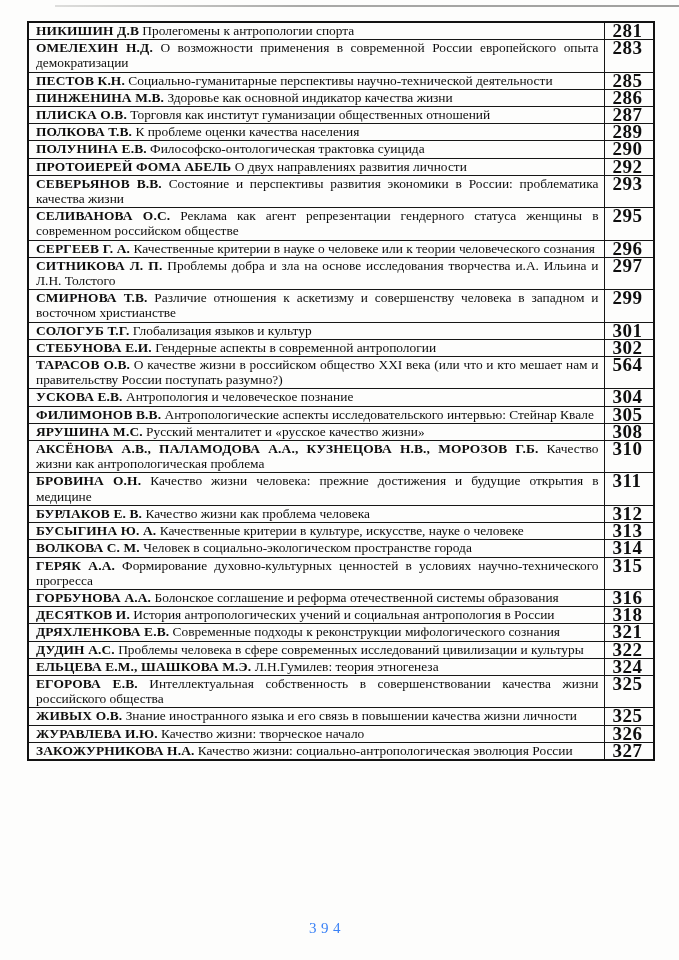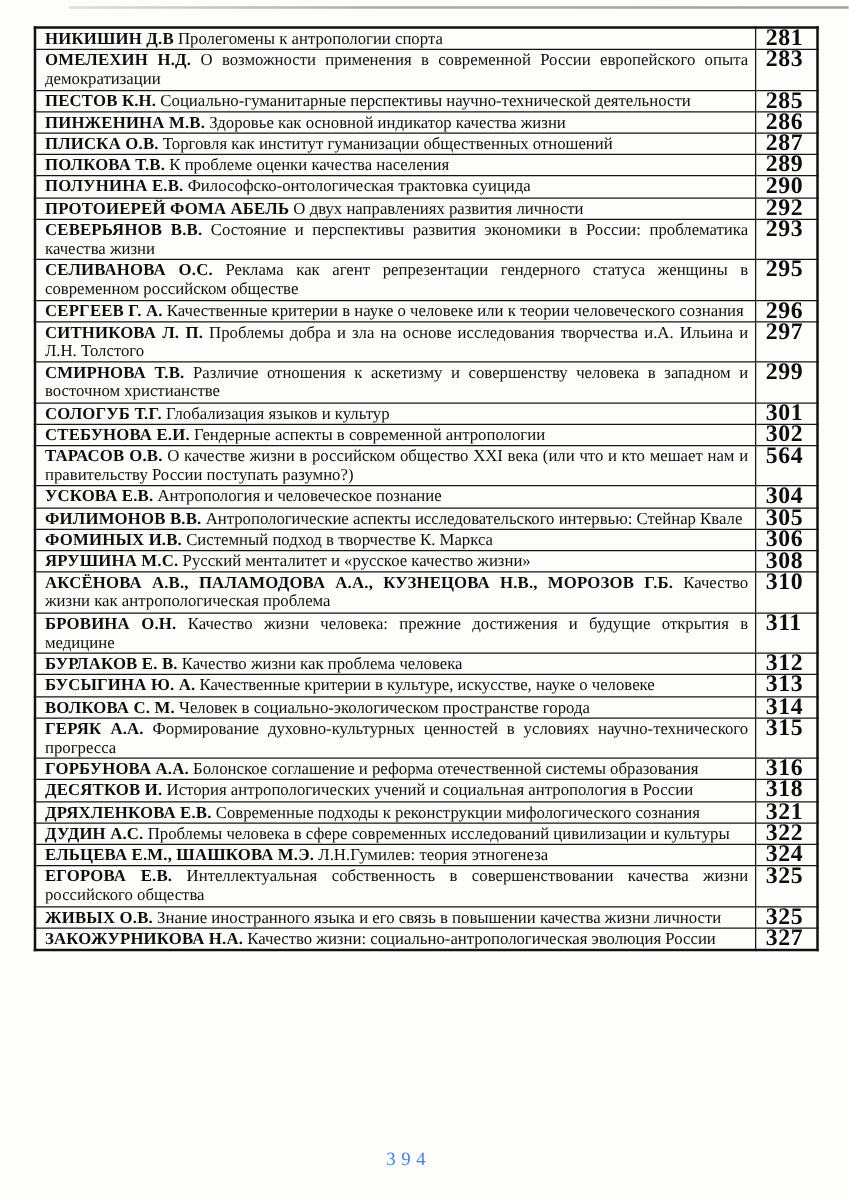--- a/index.html
+++ b/index.html
@@ -133,24 +133,20 @@
   </tr>
       <tr>
     <td class="c-title"><b class="authors">УСКОВА Е.В.</b> <span>Антропология и человеческое познание</span></td>
     <td class="c-page">304</td>
   </tr>
       <tr>
     <td class="c-title"><b class="authors">ФИЛИМОНОВ В.В.</b> <span>Антропологические аспекты исследовательского интервью: Стейнар Квале</span></td>
     <td class="c-page">305</td>
   </tr>
       <tr>
-    <td class="c-title"><b class="authors">ФОМИНЫХ И.В.</b> <span>Системный подход в творчестве К. Маркса</span></td>
-    <td class="c-page">306</td>
-  </tr>
-      <tr>
     <td class="c-title"><b class="authors">ЯРУШИНА М.С.</b> <span>Русский менталитет и «русское качество жизни»</span></td>
     <td class="c-page">308</td>
   </tr>
       <tr>
     <td class="c-title"><b class="authors">АКСЁНОВА А.В., ПАЛАМОДОВА А.А., КУЗНЕЦОВА Н.В., МОРОЗОВ Г.Б.</b> <span>Качество жизни как антропологическая проблема</span></td>
     <td class="c-page">310</td>
   </tr>
       <tr>
     <td class="c-title"><b class="authors">БРОВИНА О.Н.</b> <span>Качество жизни человека: прежние достижения и будущие открытия в медицине</span></td>
     <td class="c-page">311</td>
@@ -193,19 +189,23 @@
   </tr>
       <tr>
     <td class="c-title"><b class="authors">ЕГОРОВА Е.В.</b> <span>Интеллектуальная собственность в совершенствовании качества жизни российского общества</span></td>
     <td class="c-page">325</td>
   </tr>
       <tr>
     <td class="c-title"><b class="authors">ЖИВЫХ О.В.</b> <span>Знание иностранного языка и его связь в повышении качества жизни личности</span></td>
     <td class="c-page">325</td>
   </tr>
       <tr>
+    <td class="c-title"><b class="authors">ЖУРАВЛЕВА И.Ю.</b> <span>Качество жизни: творческое начало</span></td>
+    <td class="c-page">326</td>
+  </tr>
+      <tr>
     <td class="c-title"><b class="authors">ЗАКОЖУРНИКОВА Н.А.</b> <span>Качество жизни: социально-антропологическая эволюция России</span></td>
     <td class="c-page">327</td>
   </tr>
     </tbody>
 </table>
 
 <div class="folio">394</div>
 
 </body></html>

